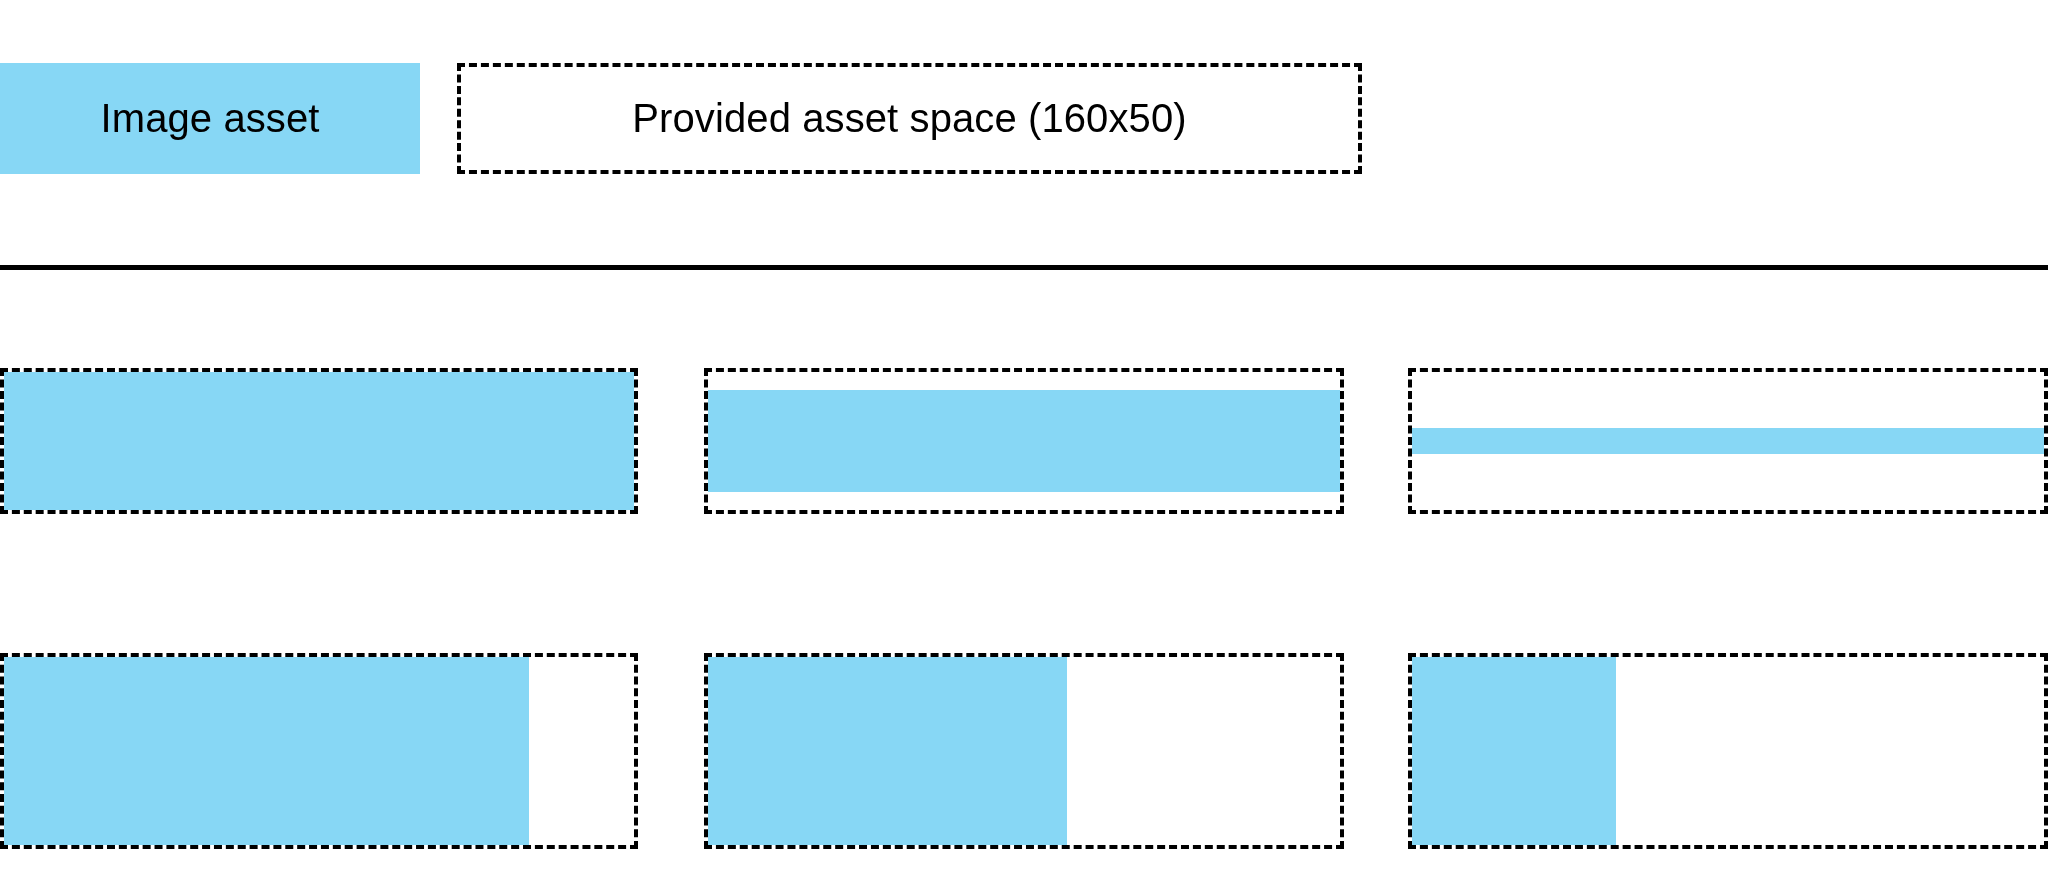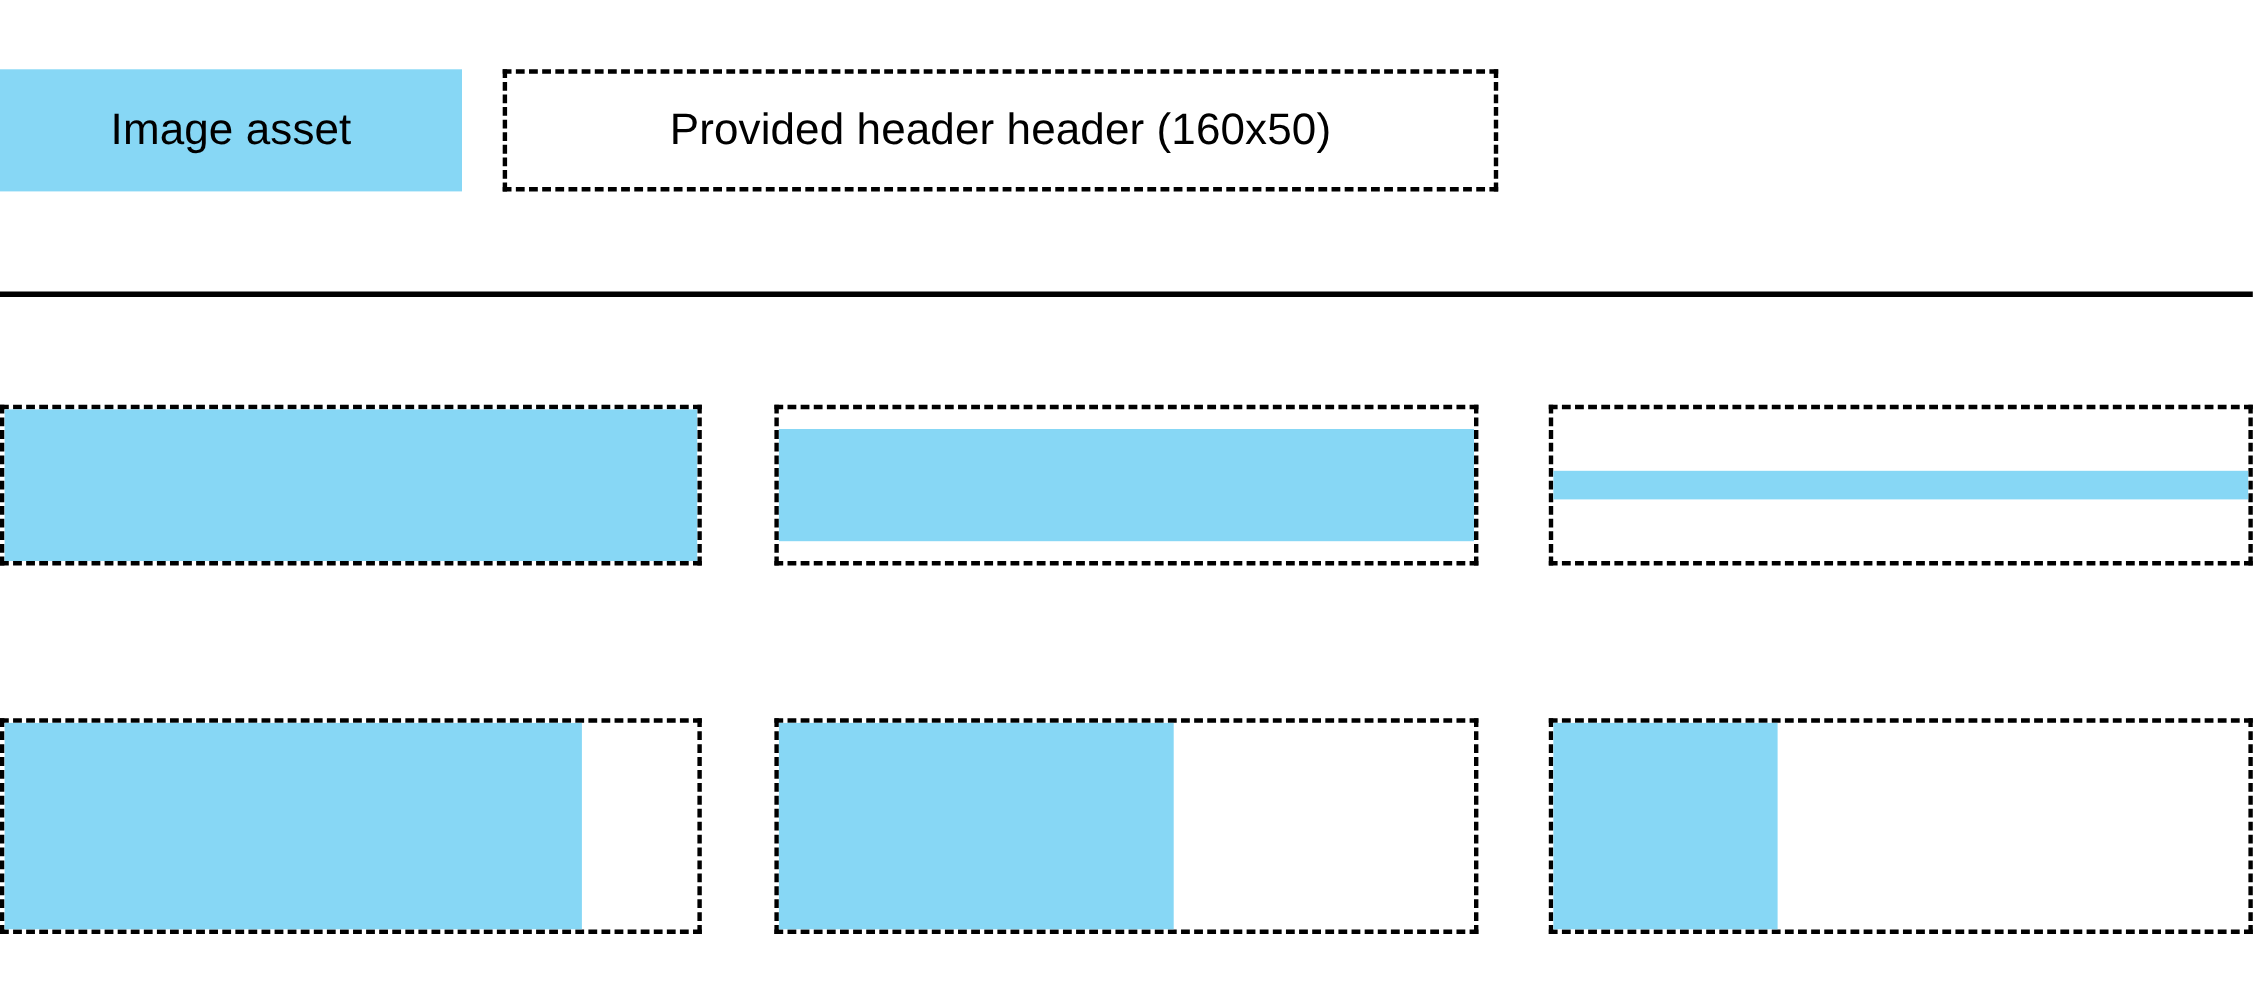--- a/index.html
+++ b/index.html
@@ -126,21 +126,21 @@
 <div class="canvas">
 
   <div id="header-band">
 
     <div class="box" id="image-asset-swatch"></div>
 
     <div class="label" id="image-asset-label">Image asset</div>
 
     <div class="box dashed" id="header-space-outline"></div>
 
-    <div class="label" id="header-space-label">Provided header header (160x50)</div>
+    <div class="label" id="header-space-label">Provided asset space (160x50)</div>
 
   </div>
 
   <div id="section-divider"></div>
 
   <div>
 
     <div class="ratio-cell" style="left:0px; top:368px; width:638px; height:146px;">
       <div class="inner-fill" style="left:0px; top:0px; right:0px; bottom:0px;"></div>
     </div>

